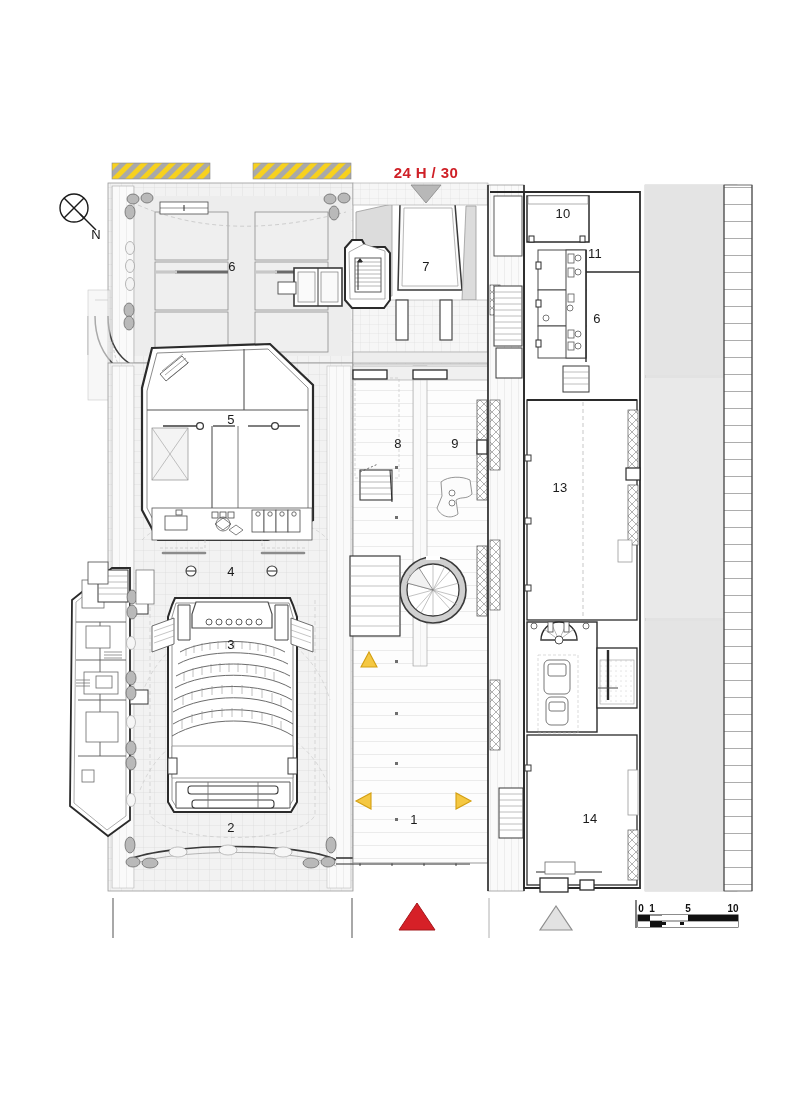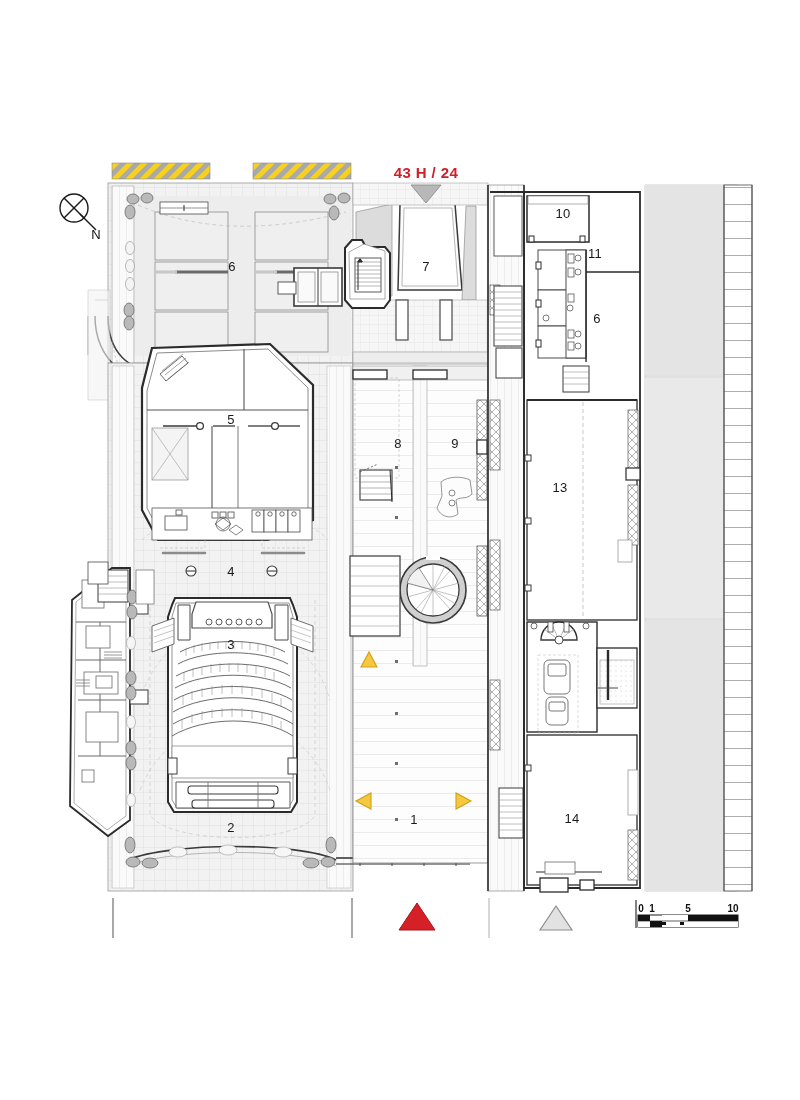--- a/index.html
+++ b/index.html
@@ -664,37 +664,37 @@
       <rect x="662" y="921" width="26" height="6" fill="#ffffff"></rect>
       <rect x="688" y="921" width="50" height="6" fill="#ffffff"></rect>
       <rect x="638" y="921" width="12" height="6" fill="#ffffff"></rect>
       <line x1="638" y1="921" x2="738" y2="921" stroke="#1a1a1a" stroke-width="0.7"></line>
       <rect x="662" y="922" width="4" height="3" fill="#111111"></rect>
       <rect x="680" y="922" width="4" height="3" fill="#111111"></rect>
     </g>
 
   </svg>
 
-  <div class="title-24h" style="left:426px;top:172px">43 H / 24</div>
+  <div class="title-24h" style="left:426px;top:172px">24 H / 30</div>
 
   <div class="north-label" style="left:96px;top:234px">N</div>
 
   <div class="room-num" style="left:414px;top:819px">1</div>
   <div class="room-num" style="left:231px;top:827px">2</div>
   <div class="room-num" style="left:231px;top:644px">3</div>
   <div class="room-num" style="left:231px;top:571px">4</div>
   <div class="room-num" style="left:231px;top:419px">5</div>
   <div class="room-num" style="left:232px;top:266px">6</div>
   <div class="room-num" style="left:426px;top:266px">7</div>
   <div class="room-num" style="left:398px;top:443px">8</div>
   <div class="room-num" style="left:455px;top:443px">9</div>
   <div class="room-num" style="left:563px;top:213px">10</div>
   <div class="room-num" style="left:595px;top:253px">11</div>
   <div class="room-num" style="left:597px;top:318px">6</div>
   <div class="room-num" style="left:560px;top:487px">13</div>
-  <div class="room-num" style="left:572px;top:818px">14</div>
+  <div class="room-num" style="left:590px;top:818px">14</div>
 
   <div class="scale-lbl" style="left:641px;top:908px">0</div>
   <div class="scale-lbl" style="left:652px;top:908px">1</div>
   <div class="scale-lbl" style="left:688px;top:908px">5</div>
   <div class="scale-lbl" style="left:733px;top:908px">10</div>
 
 </div>
 
 </body></html>

